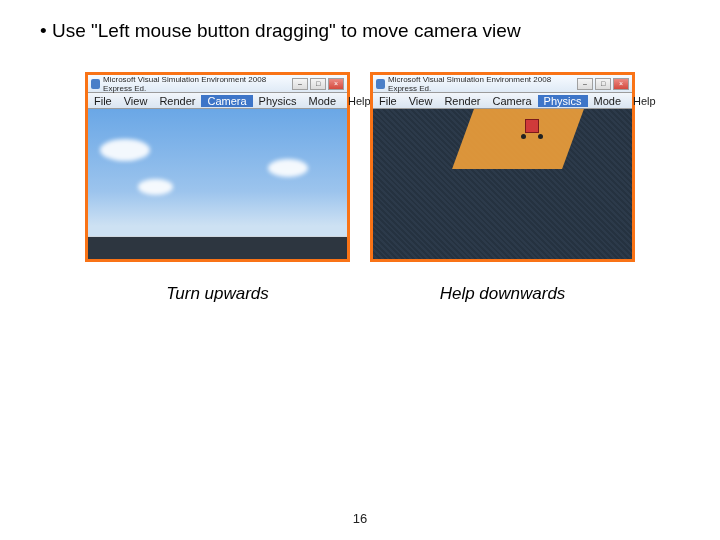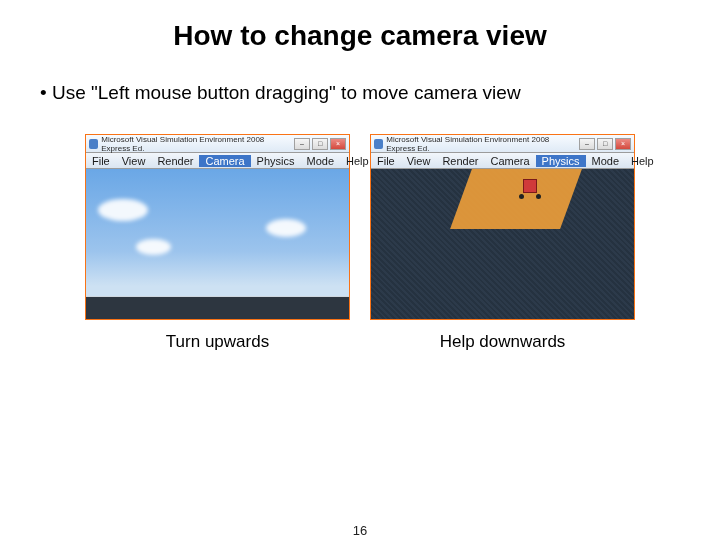--- a/index.html
+++ b/index.html
@@ -33,21 +33,21 @@
     gap: 20px;
     margin-bottom: 18px;
   }
   .img-col {
     display: flex;
     flex-direction: column;
     align-items: center;
   }
   .win {
     width: 265px;
-    border: 1px solid #f97316;
+    border: 3px solid #f97316;
     background: #eaf0f8;
   }
   .win-titlebar {
     height: 18px;
     background: linear-gradient(#f7fbff, #dfeaf6);
     border-bottom: 1px solid #9b9b9b;
     display: flex;
     align-items: center;
     justify-content: space-between;
     padding: 0 3px;
@@ -163,38 +163,38 @@
     height: 5px;
     background: #222;
     border-radius: 50%;
     position: absolute;
     bottom: 2px;
   }
   .robot-wheel.l { left: 0; }
   .robot-wheel.r { right: 0; }
   .caption {
     font-size: 17px;
-    margin-top: 12px;
-    text-align: center;
+    margin-top: 22px;
+    text-align: center;
+    font-style: italic;
   }
   .page-num {
     position: absolute;
-    bottom: 2px;
+    bottom: 14px;
     left: 0;
     right: 0;
     text-align: center;
     font-size: 13px;
     color: #222;
   }
 </style>
 </head>
 <body>
 
 <div class="slide">
-  <div class="title">How to change camera view</div>
   <div class="bullet">•   Use "Left mouse button dragging" to move camera view</div>
 
   <div class="images-row">
 
     <div class="img-col">
       <div class="win">
         <div class="win-titlebar">
           <span class="win-title-left">
             <span class="win-icon"></span>
             <span>Microsoft Visual Simulation Environment 2008 Express Ed.</span>

